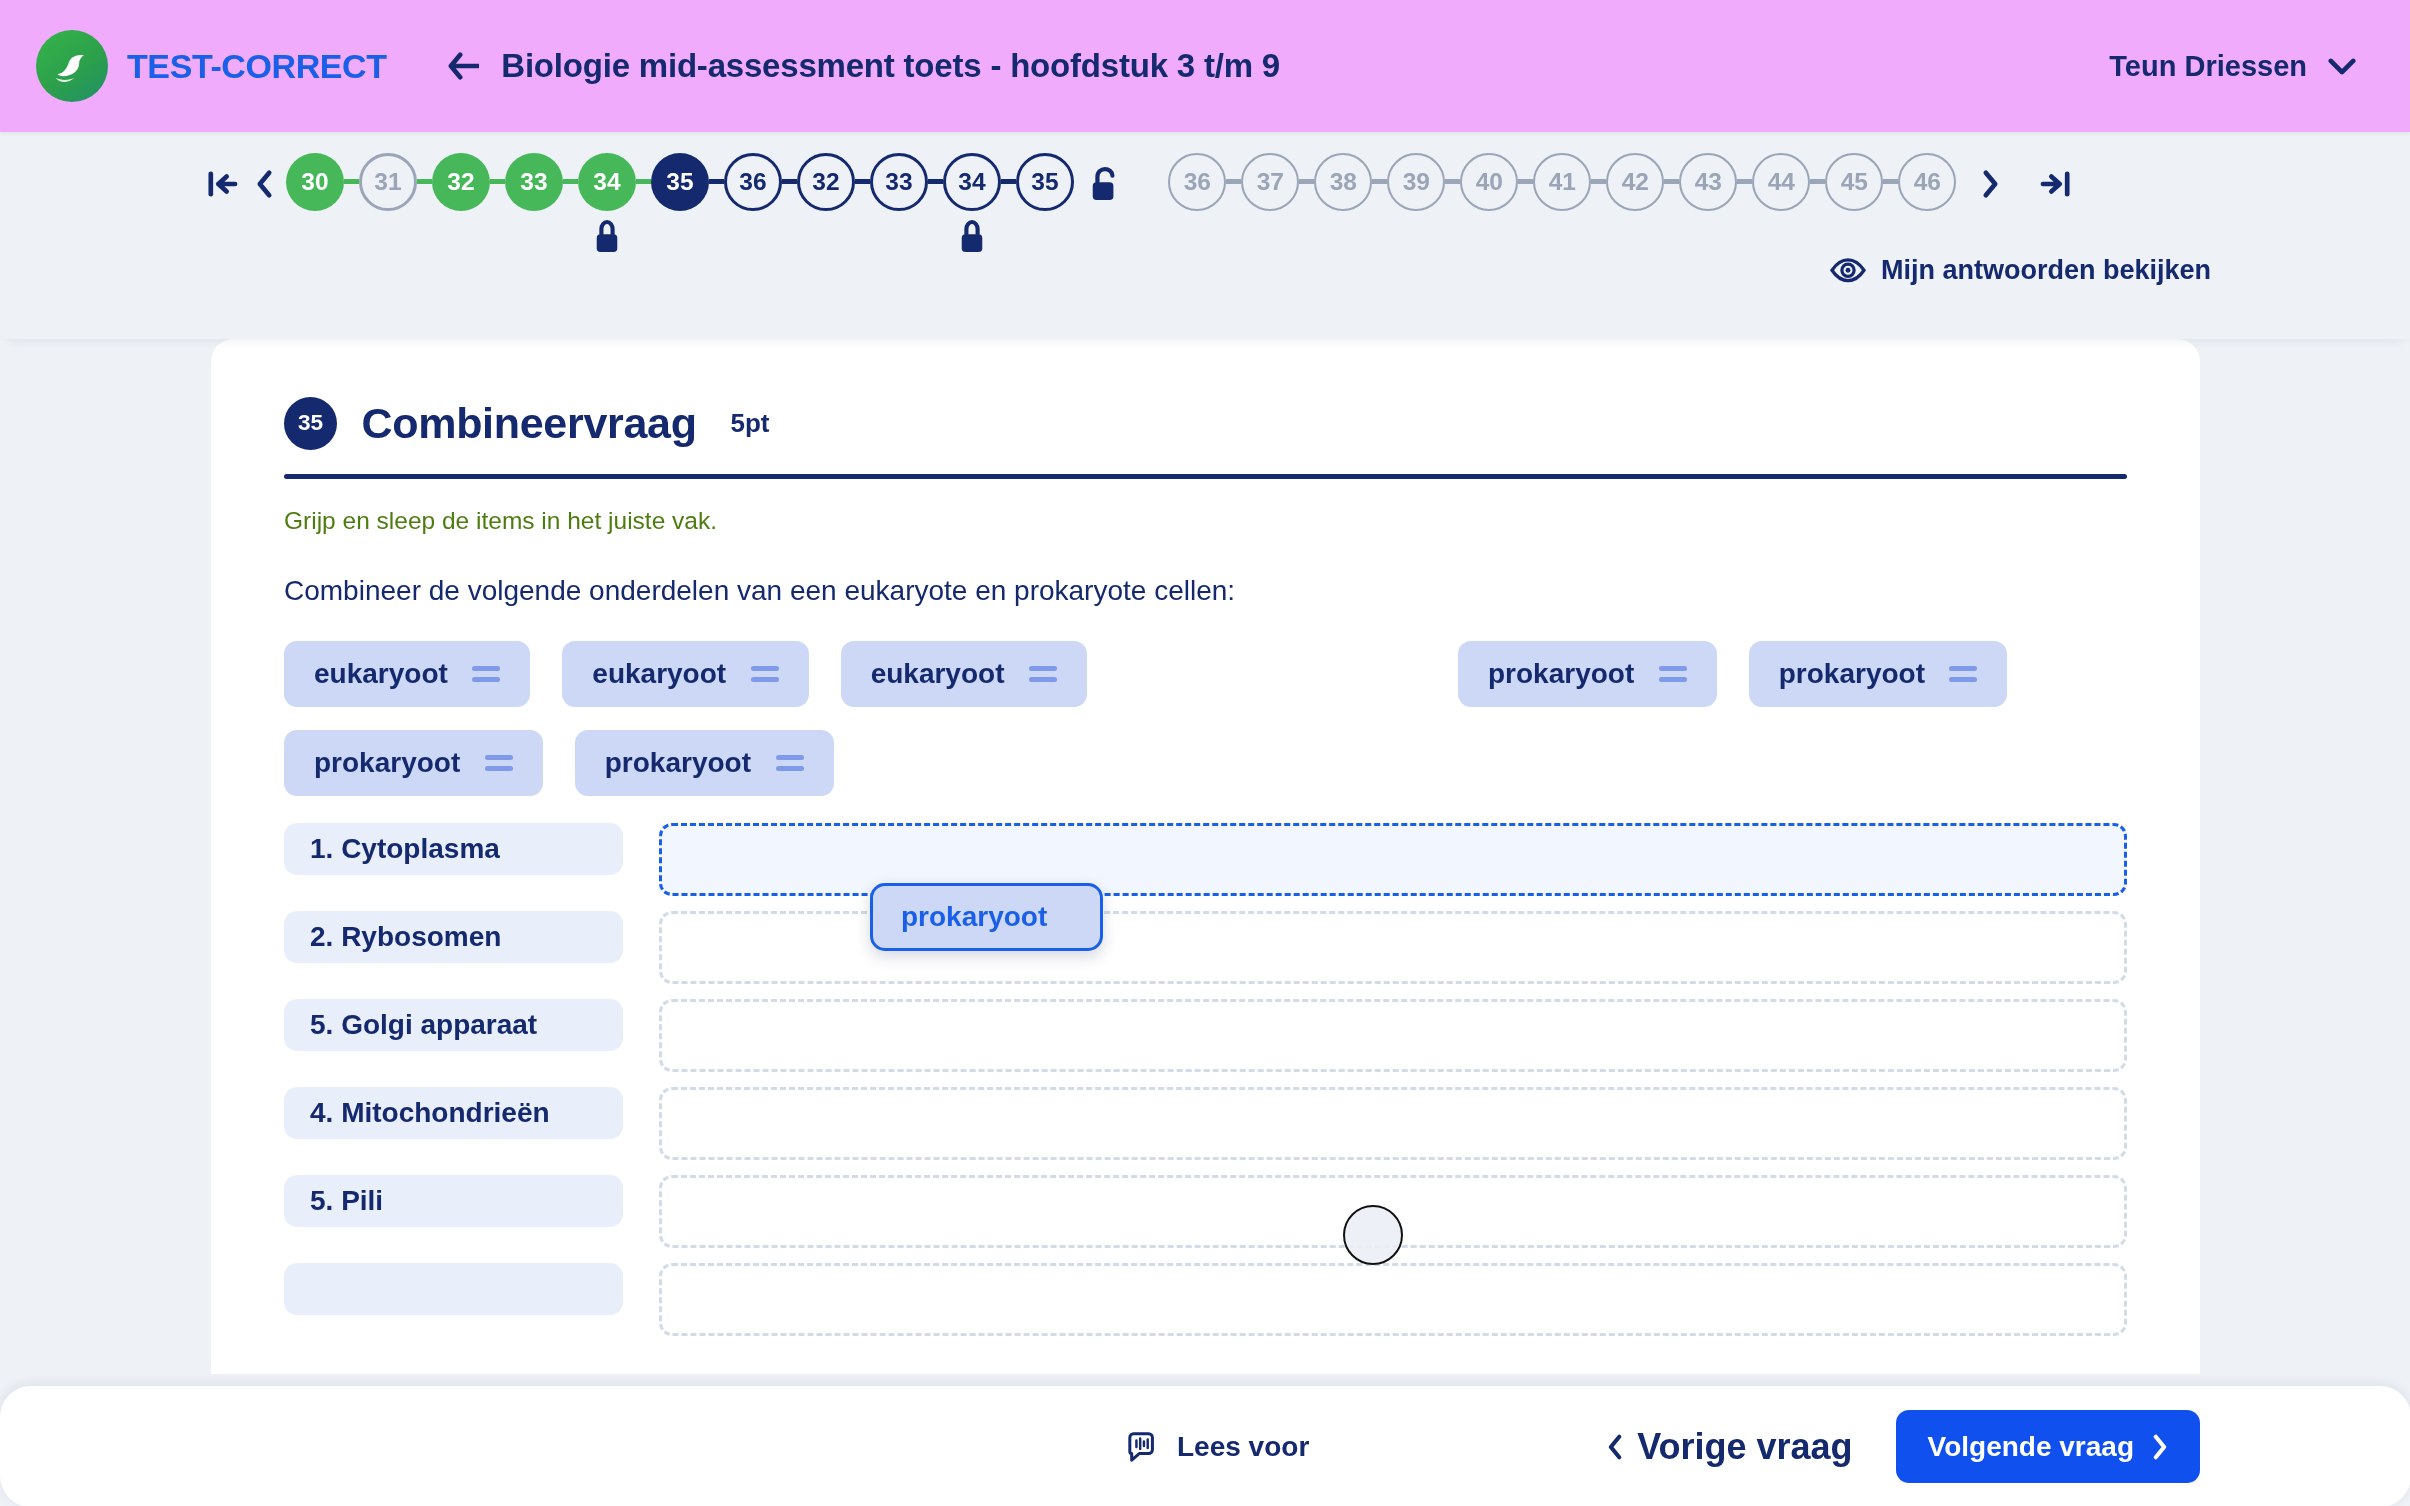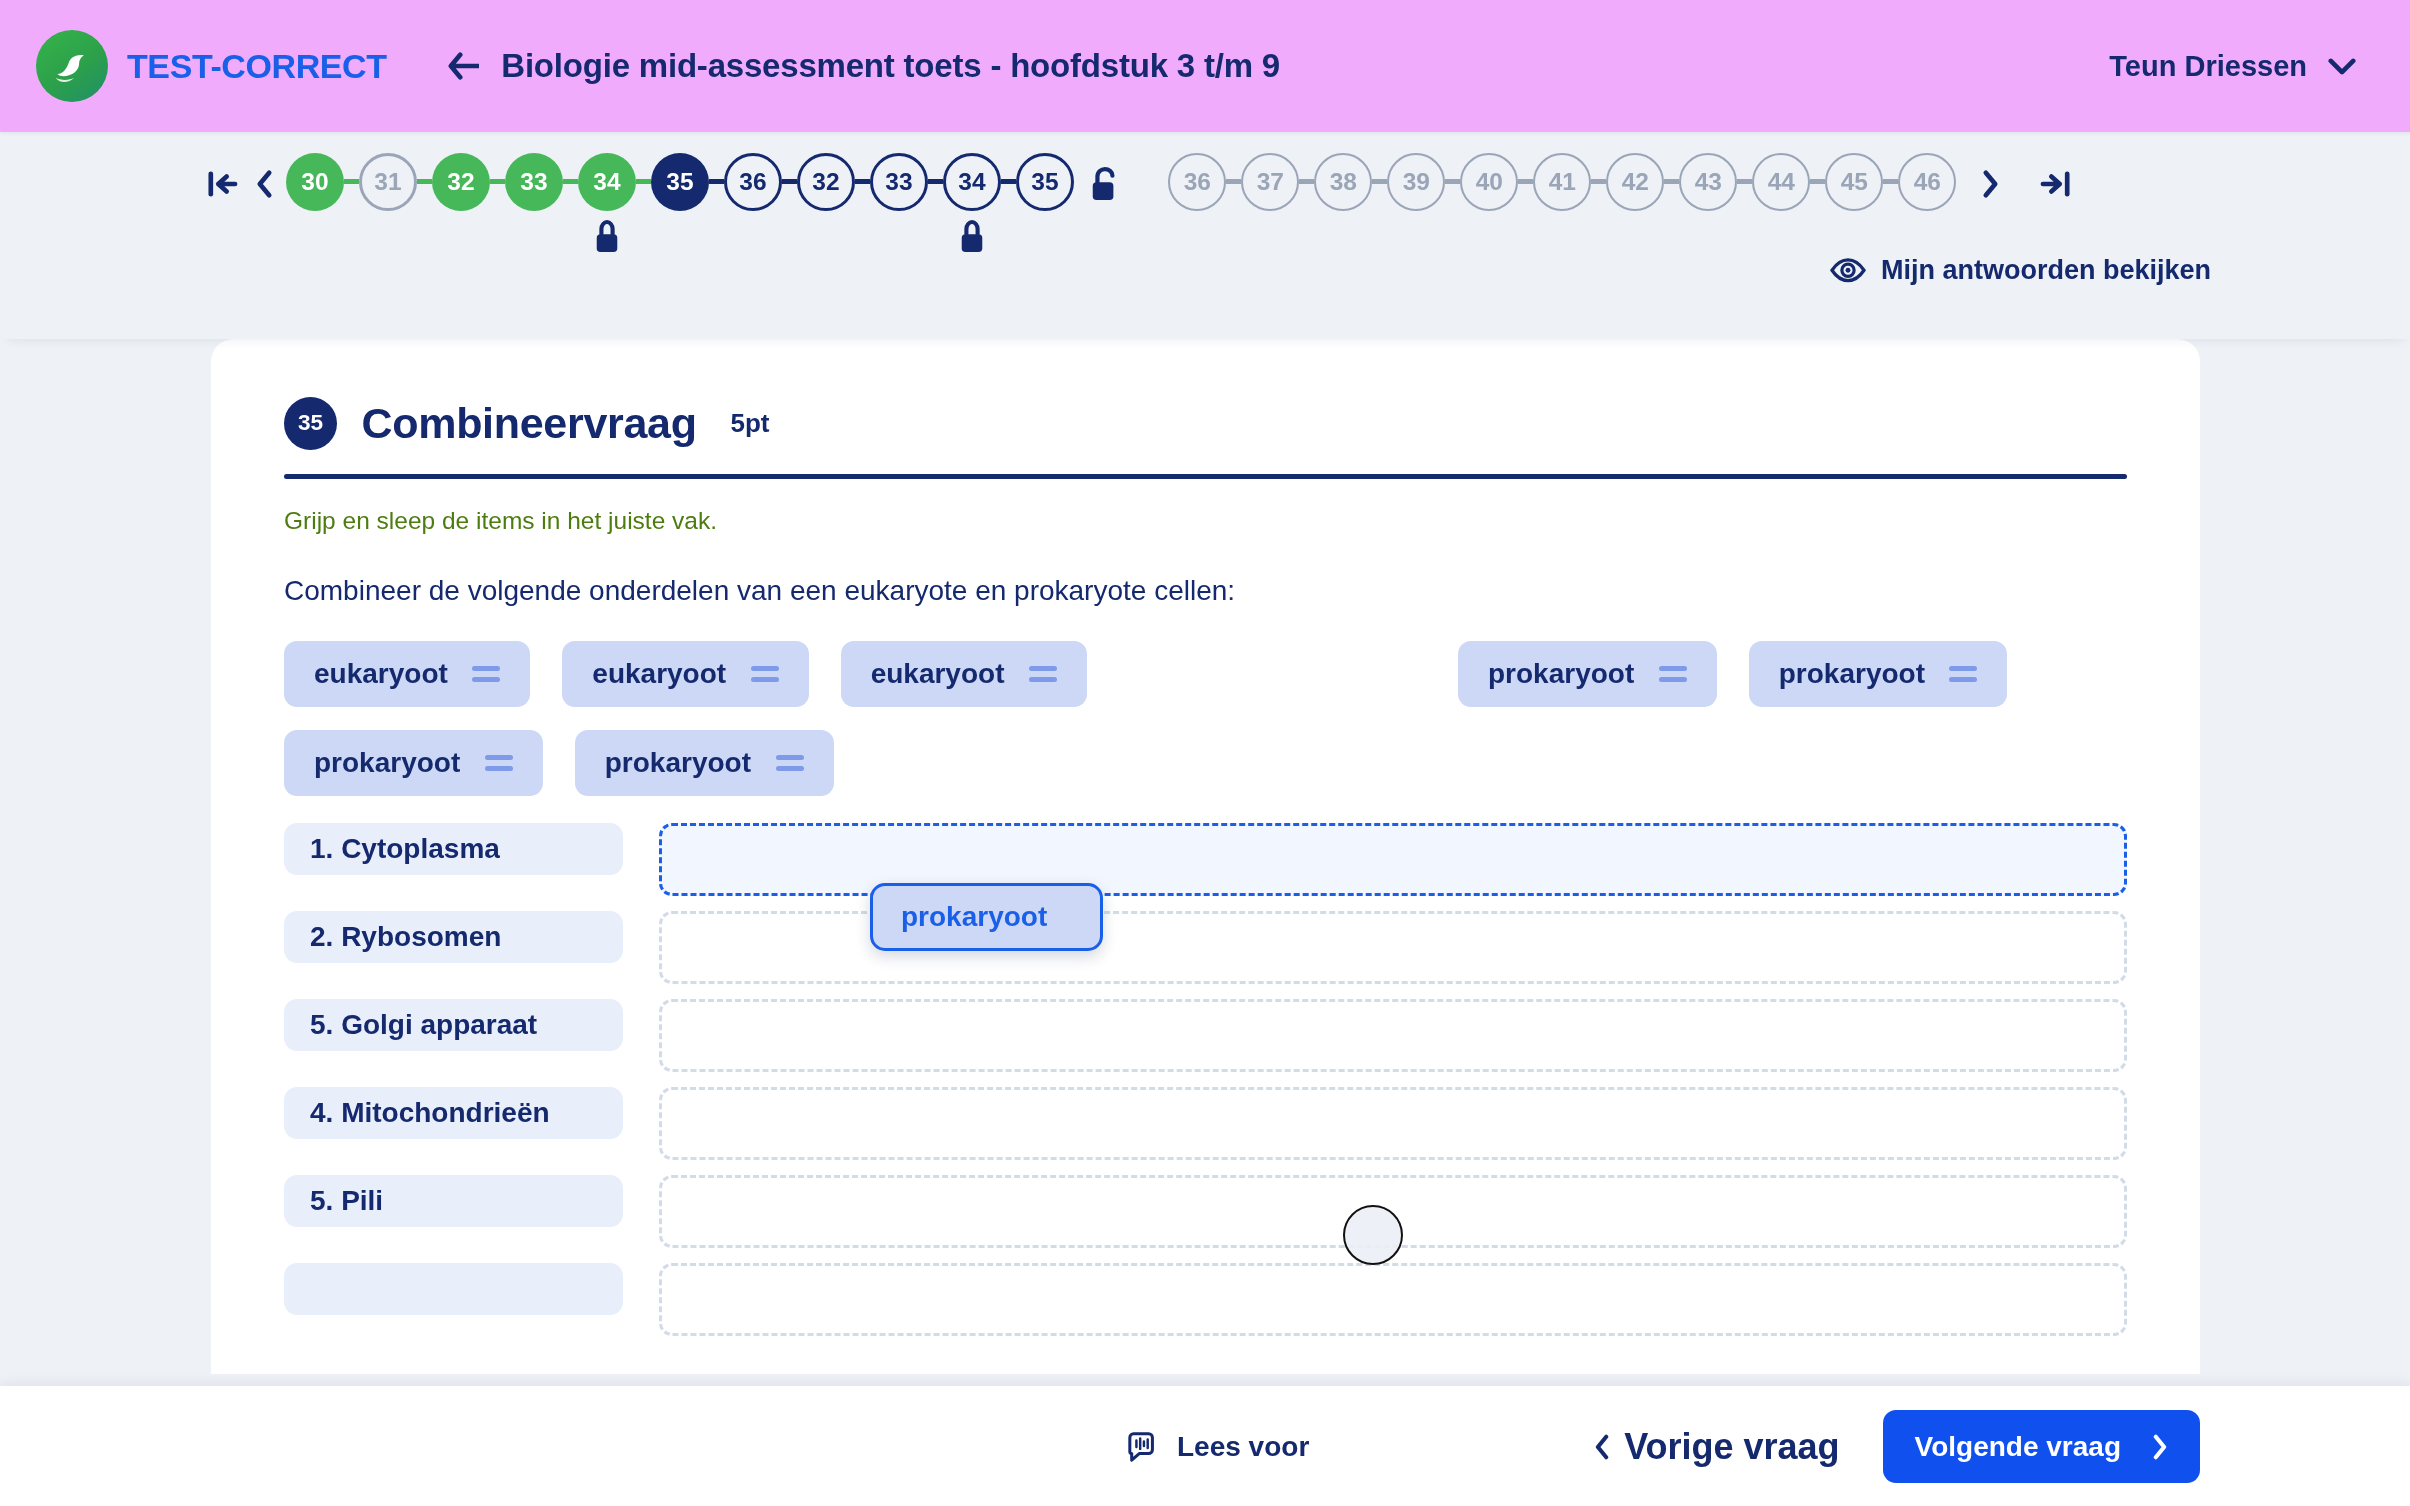--- a/index.html
+++ b/index.html
@@ -139,32 +139,33 @@
     position: absolute; width: 60px; height: 60px; border-radius: 50%;
     background: rgba(235,239,245,.92); border: 2.8px solid #111; 
   }
 
   
   .footer {
     flex: 0 0 121px; height: 121px; background: #fff;
     display: flex; align-items: center; justify-content: flex-end;
     padding: 0 211px 0 0; gap: 0; position: relative; z-index: 25;
     box-shadow: 0 -2.8px 11.3px rgba(20,40,90,.07);
+    border-radius: 31px;
   }
   .read-aloud {
     display: flex; align-items: center; gap: 17px; color: #14296e;
     font-size: 28px; font-weight: 700; cursor: pointer;
     position: absolute; left: 1126px;
   }
   .btn-prev {
     display: flex; align-items: center; gap: 13px; color: #14296e;
     font-size: 36px; font-weight: 700; cursor: pointer; margin-right: 43px;
   }
   .btn-next {
-    display: flex; align-items: center; gap: 30px; background: #1050ee; color: #fff;
+    display: flex; align-items: center; gap: 17px; background: #1050ee; color: #fff;
     font-size: 28px; font-weight: 700; border: none; border-radius: 13px;
     padding: 0 32px; height: 73px; cursor: pointer;
   }
 </style>
 </head>
 <body>
 
 <div class="app">
 
   <div class="header">

